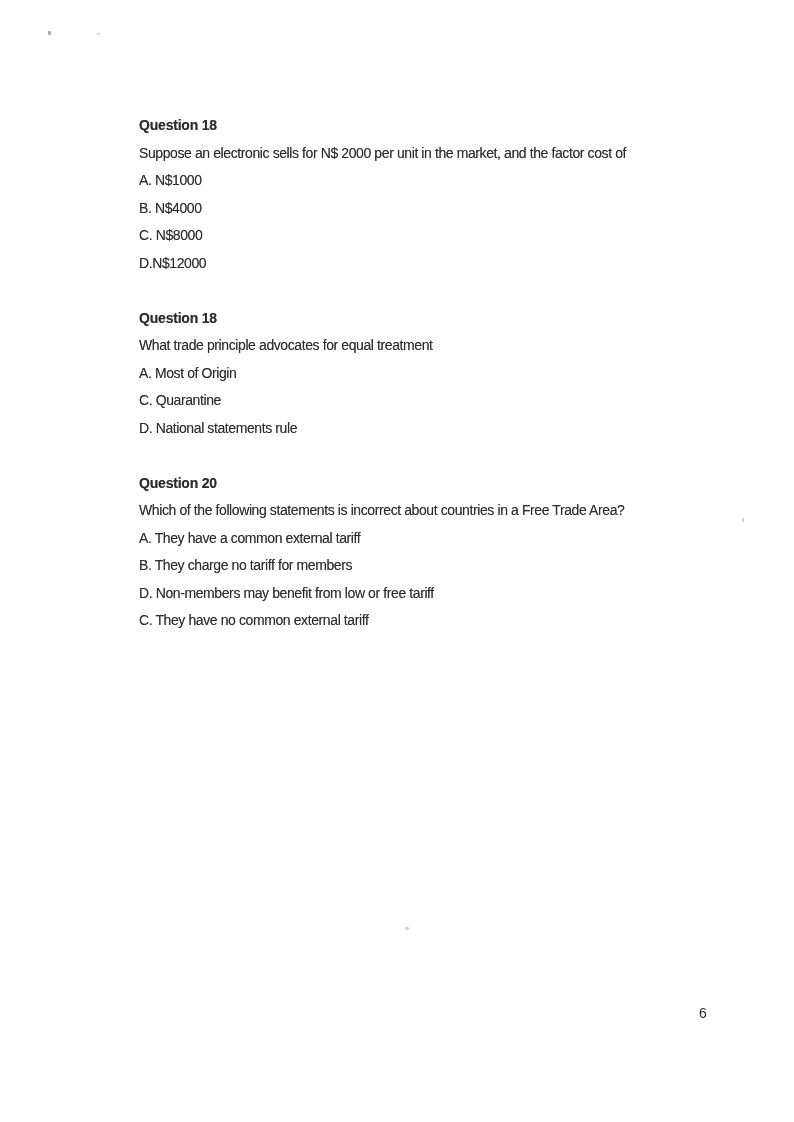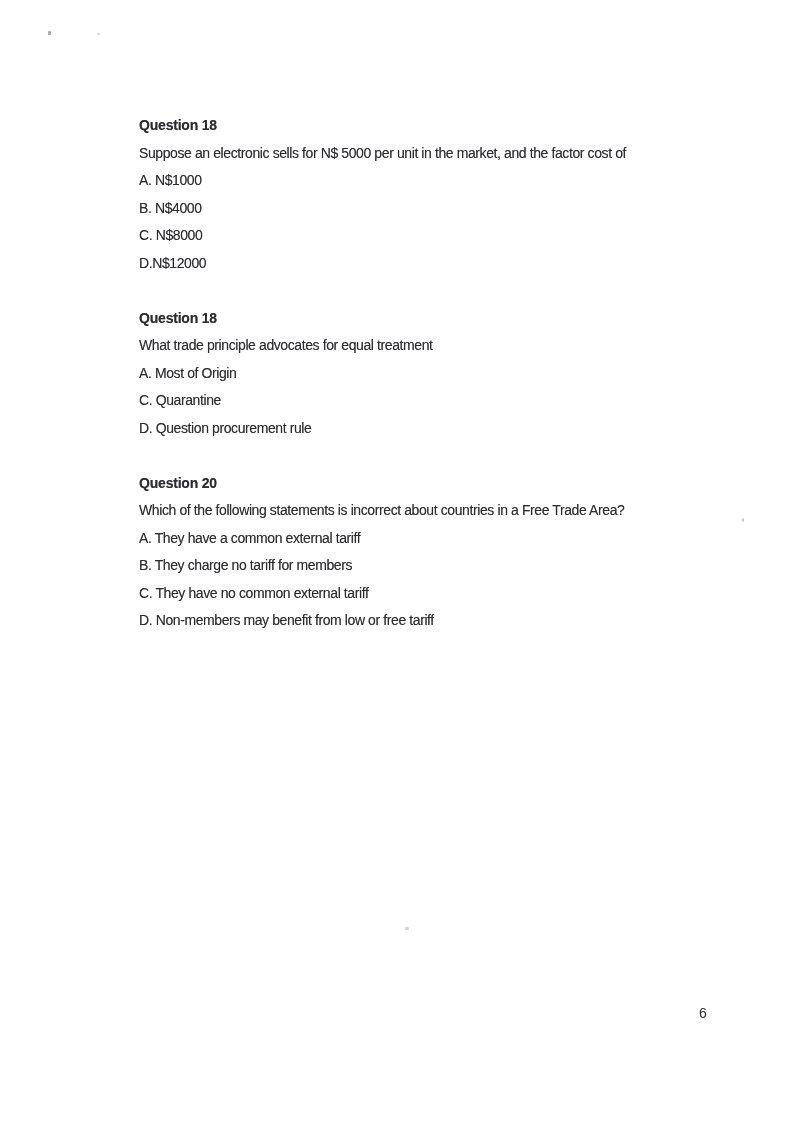--- a/index.html
+++ b/index.html
@@ -66,41 +66,41 @@
 
   <span class="speck speck-1"></span>
   <span class="speck speck-2"></span>
   <span class="speck speck-3"></span>
   <span class="speck speck-4"></span>
 
   <div class="content">
 
     <section class="question">
       <div class="q-title">Question 18</div>
-      <div class="q-line">Suppose an electronic sells for N$ 5000 per unit in the market, and the factor cost of</div>
+      <div class="q-line">Suppose an electronic sells for N$ 2000 per unit in the market, and the factor cost of</div>
       <div class="q-line">A. N$1000</div>
       <div class="q-line">B. N$4000</div>
       <div class="q-line">C. N$8000</div>
       <div class="q-line">D.N$12000</div>
     </section>
 
     <section class="question">
       <div class="q-title">Question 18</div>
       <div class="q-line">What trade principle advocates for equal treatment</div>
       <div class="q-line">A. Most of Origin</div>
       <div class="q-line">C. Quarantine</div>
-      <div class="q-line">D. Question procurement rule</div>
+      <div class="q-line">D. National statements rule</div>
     </section>
 
     <section class="question">
       <div class="q-title">Question 20</div>
       <div class="q-line">Which of the following statements is incorrect about countries in a Free Trade Area?</div>
       <div class="q-line">A. They have a common external tariff</div>
       <div class="q-line">B. They charge no tariff for members</div>
+      <div class="q-line">D. Non-members may benefit from low or free tariff</div>
       <div class="q-line">C. They have no common external tariff</div>
-      <div class="q-line">D. Non-members may benefit from low or free tariff</div>
     </section>
 
   </div>
 
   <div class="page-number">6</div>
 
 </div>
 
 </body></html>

